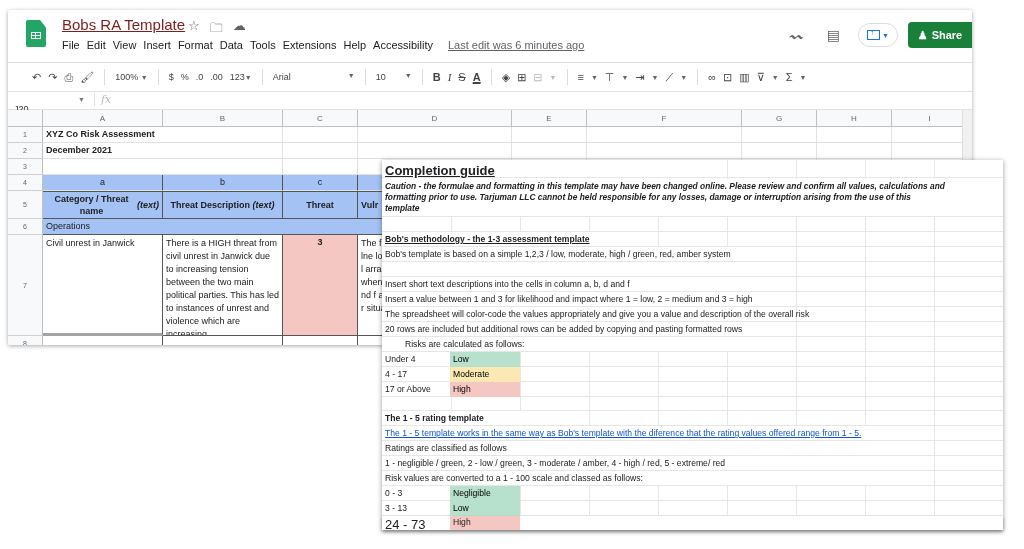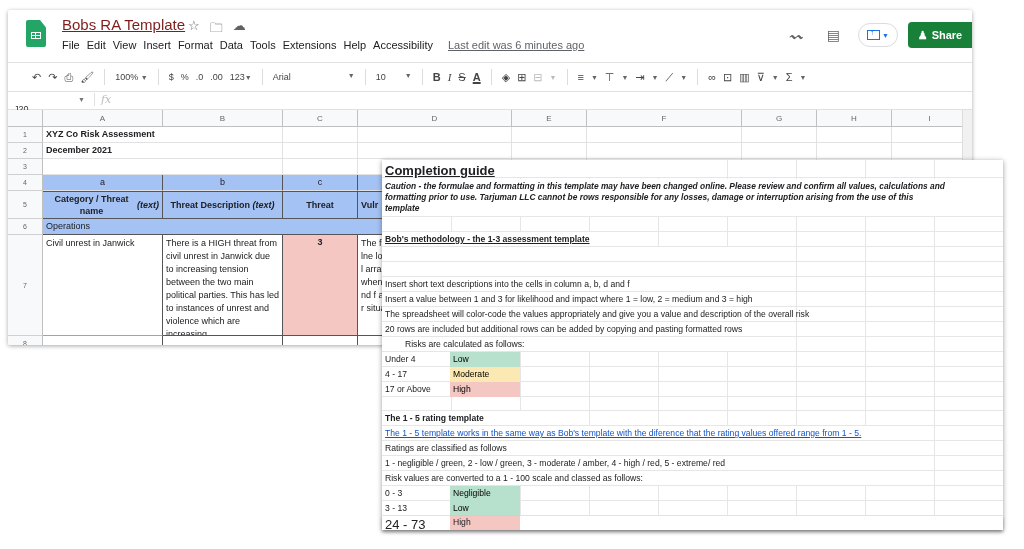--- a/index.html
+++ b/index.html
@@ -212,21 +212,21 @@
       <span style="font-style:italic;">(text)</span>
     </div>
     <div class="cell blue hdrcell" style="left:155px;top:81px;width:120px;height:28px;border-top:1px solid #555;">
       <span>Threat Description</span>&nbsp;<span style="font-style:italic;">(text)</span>
     </div>
     <div class="cell blue hdrcell" style="left:275px;top:81px;width:75px;height:28px;border-top:1px solid #555;">Threat</div>
     <div class="cell blue hdrcell" style="left:350px;top:81px;width:40px;height:28px;border-top:1px solid #555;justify-content:flex-start;">Vulr</div>
 
     <div class="cell blue" style="left:35px;top:109px;width:355px;height:16px;border-bottom:1px solid #555;">Operations</div>
 
-    <div class="cell wrap" style="left:35px;top:125px;width:120px;height:101px;border-right:1px solid #555;border-bottom:1px solid #a3a3a3;">Civil unrest in Janwick</div>
+    <div class="cell wrap" style="left:35px;top:125px;width:120px;height:101px;border-right:1px solid #555;border-bottom:3px solid #a3a3a3;">Civil unrest in Janwick</div>
     <div class="cell wrap" style="left:155px;top:125px;width:120px;height:101px;border-right:1px solid #555;border-bottom:1px solid #555;">There is a HIGH threat from civil unrest in Janwick due to increasing tension between the two main political parties. This has led to instances of unrest and violence which are increasing.</div>
     <div class="cell pink bold" style="left:275px;top:125px;width:75px;height:101px;text-align:center;border-right:1px solid #555;border-bottom:1px solid #555;">3</div>
     <div class="cell wrap" style="left:350px;top:125px;width:40px;height:101px;white-space:normal;word-break:break-all;border-bottom:1px solid #555;">The f vulne local arran when and f addr situa</div>
 
     <div class="cell" style="left:35px;top:226px;width:120px;height:16px;border-right:1px solid #555;border-bottom:1px solid #555;"></div>
     <div class="cell" style="left:155px;top:226px;width:120px;height:16px;border-right:1px solid #555;border-bottom:1px solid #555;"></div>
     <div class="cell" style="left:275px;top:226px;width:75px;height:16px;border-right:1px solid #555;border-bottom:1px solid #555;"></div>
 
     <div style="position:absolute;left:954px;top:0;width:10px;height:240px;background:#f1f1f1;border-left:1px solid #ddd;"></div>
   </div>
@@ -242,30 +242,31 @@
   <div class="gv" style="left:414px;height:370px;"></div>
   <div class="gv" style="left:483px;height:370px;"></div>
   <div class="gv" style="left:552px;height:370px;"></div>
 
   <div style="position:absolute;left:0;top:0;width:340px;height:18px;background:#fff;"></div>
   <div class="gl" style="top:0;height:18px;"></div>
   <div class="gt gtitle" style="top:3px;">Completion guide</div>
 
   <div style="position:absolute;left:0;top:19px;width:560px;height:38px;background:#fff;"></div>
   <div class="gl" style="top:19px;height:38px;"></div>
-  <div class="gt gcaution" style="top:21px;">Caution - the formulae and formatting in this template may have been changed online.  Please review and confirm all values, calculations and formatting prior to use.  Tarjuman LLC cannot be rows responsible for any losses, damage or interruption arising from the use of this template</div>
+  <div class="gt gcaution" style="top:21px;">Caution - the formulae and formatting in this template may have been changed online.  Please review and confirm all values, calculations and formatting prior to use.  Tarjuman LLC cannot be held responsible for any losses, damage or interruption arising from the use of this template</div>
 
   <div class="gl" style="top:57px;height:15px;"></div>
 
   <div style="position:absolute;left:0;top:72px;width:230px;height:15px;background:#fff;"></div>
   <div class="gl" style="top:72px;height:15px;"></div>
   <div class="gt gsec gund" style="top:74px;">Bob's methodology - the 1-3 assessment template</div>
 
   <div style="position:absolute;left:0;top:87px;width:400px;height:105px;background:#fff;"></div>
   <div class="gl" style="top:87px;height:15px;"></div>
+  <div class="gt" style="top:89px;">Bob's template is based on a simple 1,2,3 / low, moderate, high / green, red, amber system</div>
   <div class="gl" style="top:102px;height:15px;"></div>
   <div class="gl" style="top:117px;height:15px;"></div>
   <div class="gt" style="top:119px;">Insert short text descriptions into the cells in column a, b, d and f</div>
   <div class="gl" style="top:132px;height:15px;"></div>
   <div class="gt" style="top:134px;">Insert a value between 1 and 3 for likelihood and impact where 1 = low, 2 = medium and 3 = high</div>
   <div class="gl" style="top:147px;height:15px;"></div>
   <div class="gt" style="top:149px;">The spreadsheet will color-code the values appropriately and give you a value and description of the overall risk</div>
   <div class="gl" style="top:162px;height:15px;"></div>
   <div class="gt" style="top:164px;">20 rows are included but additional rows can be added by copying and pasting formatted rows</div>
   <div class="gl" style="top:177px;height:15px;"></div>

